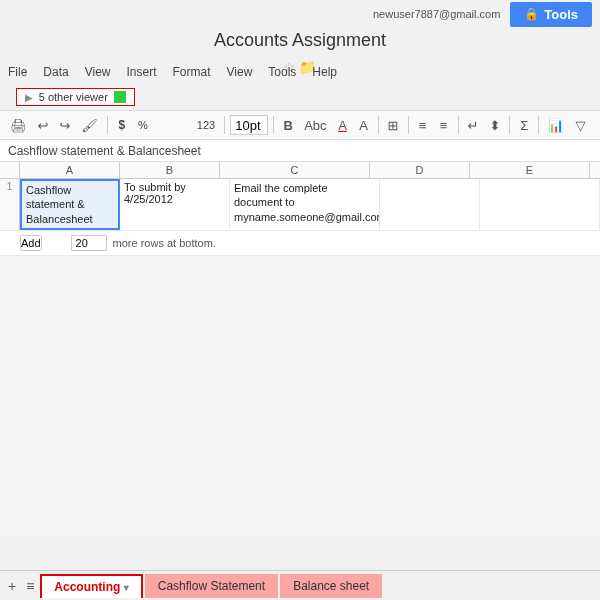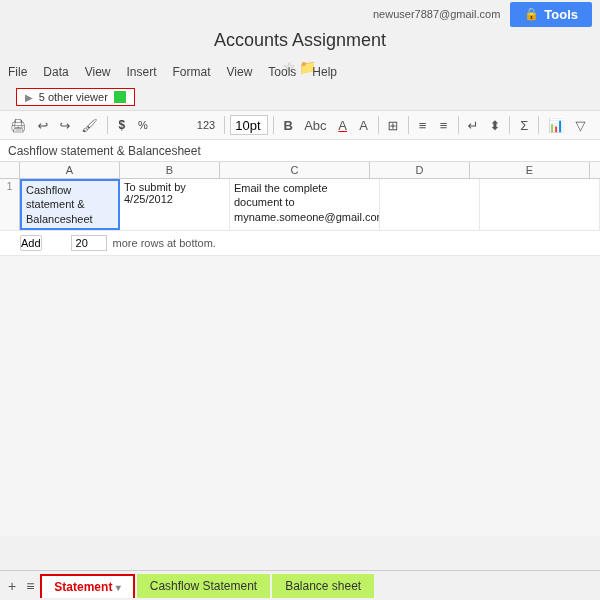--- a/index.html
+++ b/index.html
@@ -286,21 +286,21 @@
       font-size: 14px;
       color: #555;
       padding: 2px 4px;
     }
     .sheet-tab {
       padding: 4px 12px;
       font-size: 12px;
       cursor: pointer;
       border: 1px solid transparent;
       border-radius: 0;
-      background: #bef264;
+      background: #fca5a5;
       color: #333;
     }
     .sheet-tab.active {
       background: #fff;
       border: 2px solid #d00;
       border-bottom: none;
       color: #d00;
       font-weight: bold;
     }
     .tab-dropdown {
@@ -410,21 +410,21 @@
     <span class="add-label">more rows at bottom.</span>
   </div>
 </div>
 
 <div class="empty-area"></div>
 
 <div class="bottom-bar">
   <button class="bottom-icon-btn" title="Add sheet">+</button>
   <button class="bottom-icon-btn" title="All sheets">≡</button>
   <div class="sheet-tab active">
-    <span>Statement</span>
+    <span>Accounting</span>
     <span class="tab-dropdown"> ▾</span>
   </div>
   <div class="sheet-tab">
     <span>Cashflow Statement</span>
   </div>
   <div class="sheet-tab">
     <span>Balance sheet</span>
   </div>
 </div>
 

